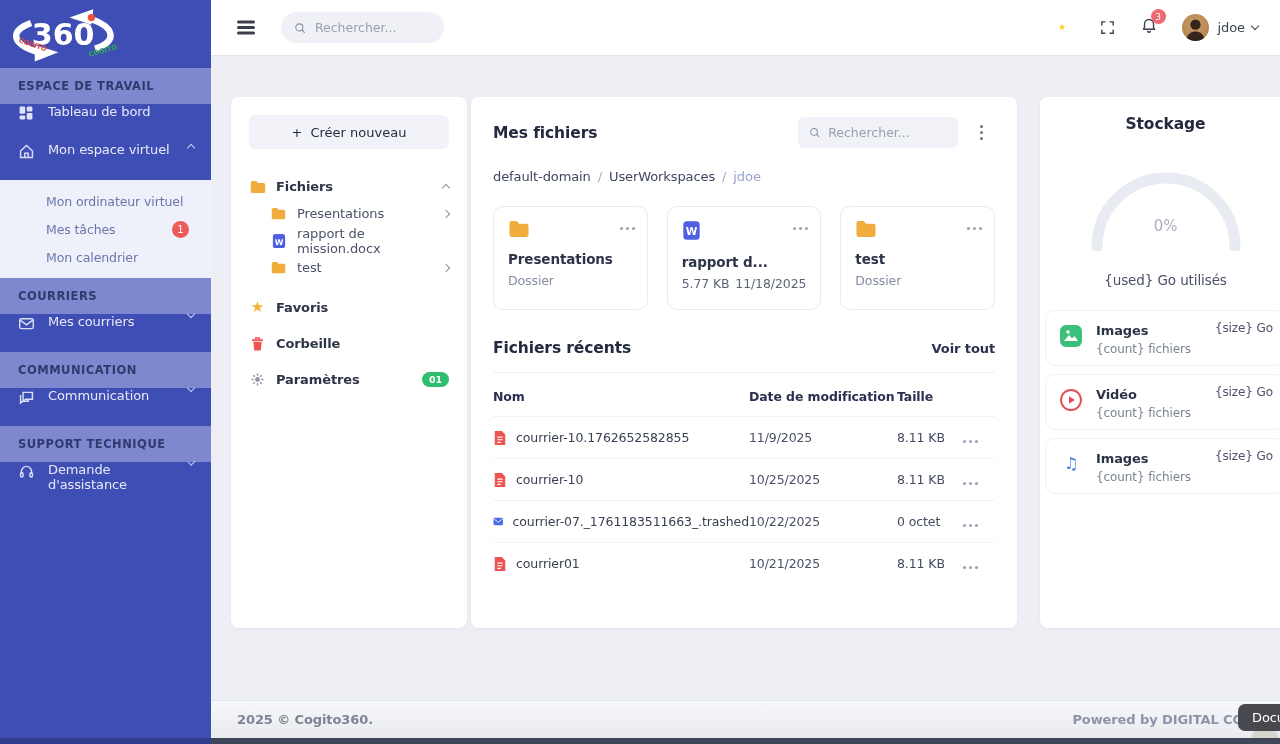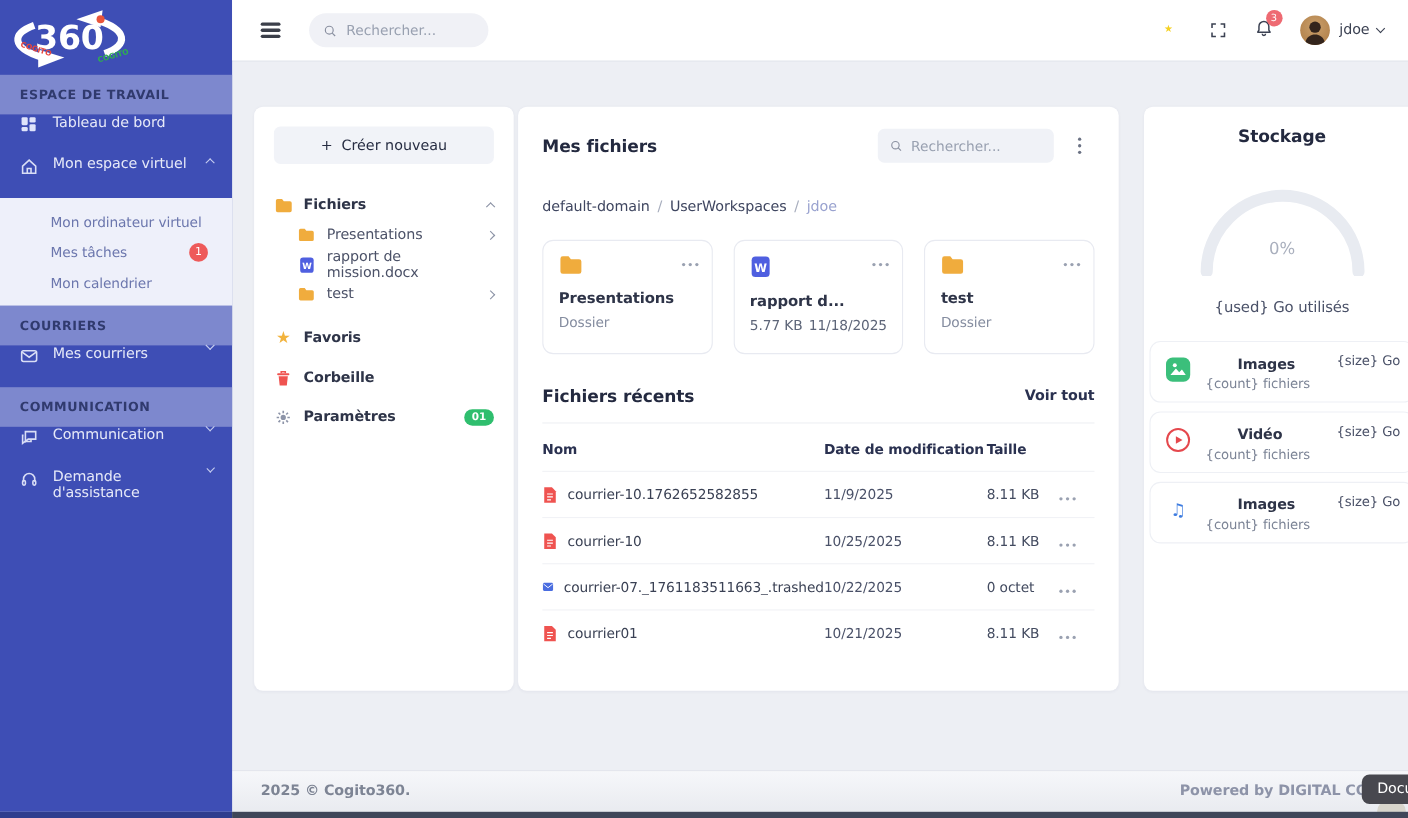--- a/index.html
+++ b/index.html
@@ -57,21 +57,21 @@
   .ic16 { width:17px; height:17px; flex:none; display:flex; align-items:center; justify-content:center; }
   .badge-green { margin-left:auto; background:#2fbe6e; color:#fff; font-size:9.5px; border-radius:9px; padding:2px 7px; font-weight:bold; }
   .star-ic { color:#f2b33d; font-size:15px; line-height:1; }
   .music-ic { color:#3f7de0; font-size:16px; line-height:1; }
 
   
   .c-head { display:flex; align-items:center; }
   .h1 { font-size:15.5px; font-weight:bold; color:#23293f; }
   .panel-search { display:flex; align-items:center; gap:8px; background:#f0f2f7; border-radius:6px; height:31px; width:160px; padding:0 11px; margin-left:auto; }
   .kebab { width:3px; height:3px; border-radius:50%; background:#6b7284; box-shadow:0 -6px 0 #6b7284, 0 6px 0 #6b7284; margin:0 12px 0 22px; cursor:pointer; }
-  .crumbs { margin-top:33px; font-size:13px; color:#3f4660; display:flex; gap:7px;align-items:center; }
+  .crumbs { margin-top:21px; font-size:13px; color:#3f4660; display:flex; gap:7px;align-items:center; }
   .crumbs .sep { color:#a7adbd; }
   .crumbs .cur { color:#99a2cf; }
   .crumbs span { cursor:pointer; }
   .cards { display:flex; gap:19px; margin-top:22px; }
   .card { width:157px; height:104px; border:1px solid #e8eaf1; border-radius:10px; padding:13px 14px 11px; cursor:pointer; }
   .card-top { display:flex; align-items:flex-start; justify-content:space-between; }
   .hdots { width:3px; height:3px; border-radius:50%; background:#9aa1b1; box-shadow:-6px 0 0 #9aa1b1, 6px 0 0 #9aa1b1; margin:7px 4px 0 0; }
   .card-name { margin-top:13px; font-size:13.5px; font-weight:bold; color:#2e3448; white-space:nowrap; overflow:hidden; }
   .card-meta { margin-top:6px; font-size:12.5px; color:#848c9f; display:flex; justify-content:space-between; }
   .recent-head { display:flex; align-items:center; justify-content:space-between; margin-top:29px; }
@@ -86,21 +86,21 @@
 
   
   .stock-title { text-align:center; font-size:15.5px; font-weight:bold; color:#23293f; }
   .gauge { position:relative; width:170px; margin:26px auto 0; height:92px; }
   .gauge .pct { position:absolute; left:0; right:0; top:58px; text-align:center; font-size:15px; color:#a9afbd; }
   .used-label { text-align:center; margin-top:21px; font-size:13.5px; color:#4a5168; }
   .cat-list { margin-top:22px; display:flex; flex-direction:column; gap:8px; }
   .cat-card { border:1px solid #eef0f5; border-radius:10px; padding:9px 12px; display:flex; align-items:flex-start; gap:12px; cursor:pointer; }
   .cat-ic { width:26px; height:26px; flex:none; display:flex; align-items:center; justify-content:center; margin-top:3px; }
   .cat-mid { flex:1; min-width:0; }
-  .cat-name { font-size:13px; font-weight:bold; color:#2e3448;margin-left:29px; }
+  .cat-name { font-size:13px; font-weight:bold; color:#2e3448; }
   .cat-files { font-size:12px; color:#7c8496; margin-top:3px; }
   .cat-size { font-size:12px; color:#4a5168; margin-top:1px; white-space:nowrap; }
 
   
   .footer { position:absolute; left:211px; top:700px; width:1069px; height:38px; background:linear-gradient(#f6f7fa,#e9ebf0); border-top:1px solid #e4e6ed; display:flex; align-items:center; justify-content:space-between; padding:0 26px; font-size:13px; z-index:1;font-weight:bold; }
   .foot-left { color:#7d8494; }
   .foot-right { color:#8d93a8; }
   .strip-left { position:absolute; left:0; top:738px; width:211px; height:6px; background:#2f3d8e; z-index:3; }
   .strip-right { position:absolute; left:211px; top:738px; width:1069px; height:6px; background:#3f4659; z-index:3; }
   .tooltip { position:absolute; left:1238px; top:704px; height:27px; line-height:27px; padding:0 14px; background:#48484f; color:#fff; font-size:13px; border-radius:7px; z-index:5; white-space:nowrap; }
@@ -186,20 +186,23 @@
       <span class="s-ic">
         <svg width="17" height="17" viewBox="0 0 20 20">
             <path d="M6 4 H17 V12 H9 L6 14.5 Z"></path>
             <path d="M4 8 H3 V16.5 L5.5 14.5 H12 V13"></path>
           </svg>
       </span>
       <span>Communication</span>
       <span class="chev chev-down"></span>
     </div>
 
+    <div class="side-section">
+      <span>SUPPORT TECHNIQUE</span>
+    </div>
     <div class="side-item">
       <span class="s-ic">
         <svg width="17" height="17" viewBox="0 0 20 20">
             <path d="M4 13 V10 a6 6 0 0 1 12 0 v3"></path>
             <rect x="3" y="11.5" width="3" height="5" rx="1.4"></rect>
             <rect x="14" y="11.5" width="3" height="5" rx="1.4"></rect>
           </svg>
       </span>
       <span>Demande d'assistance</span>
       <span class="chev chev-down"></span>

